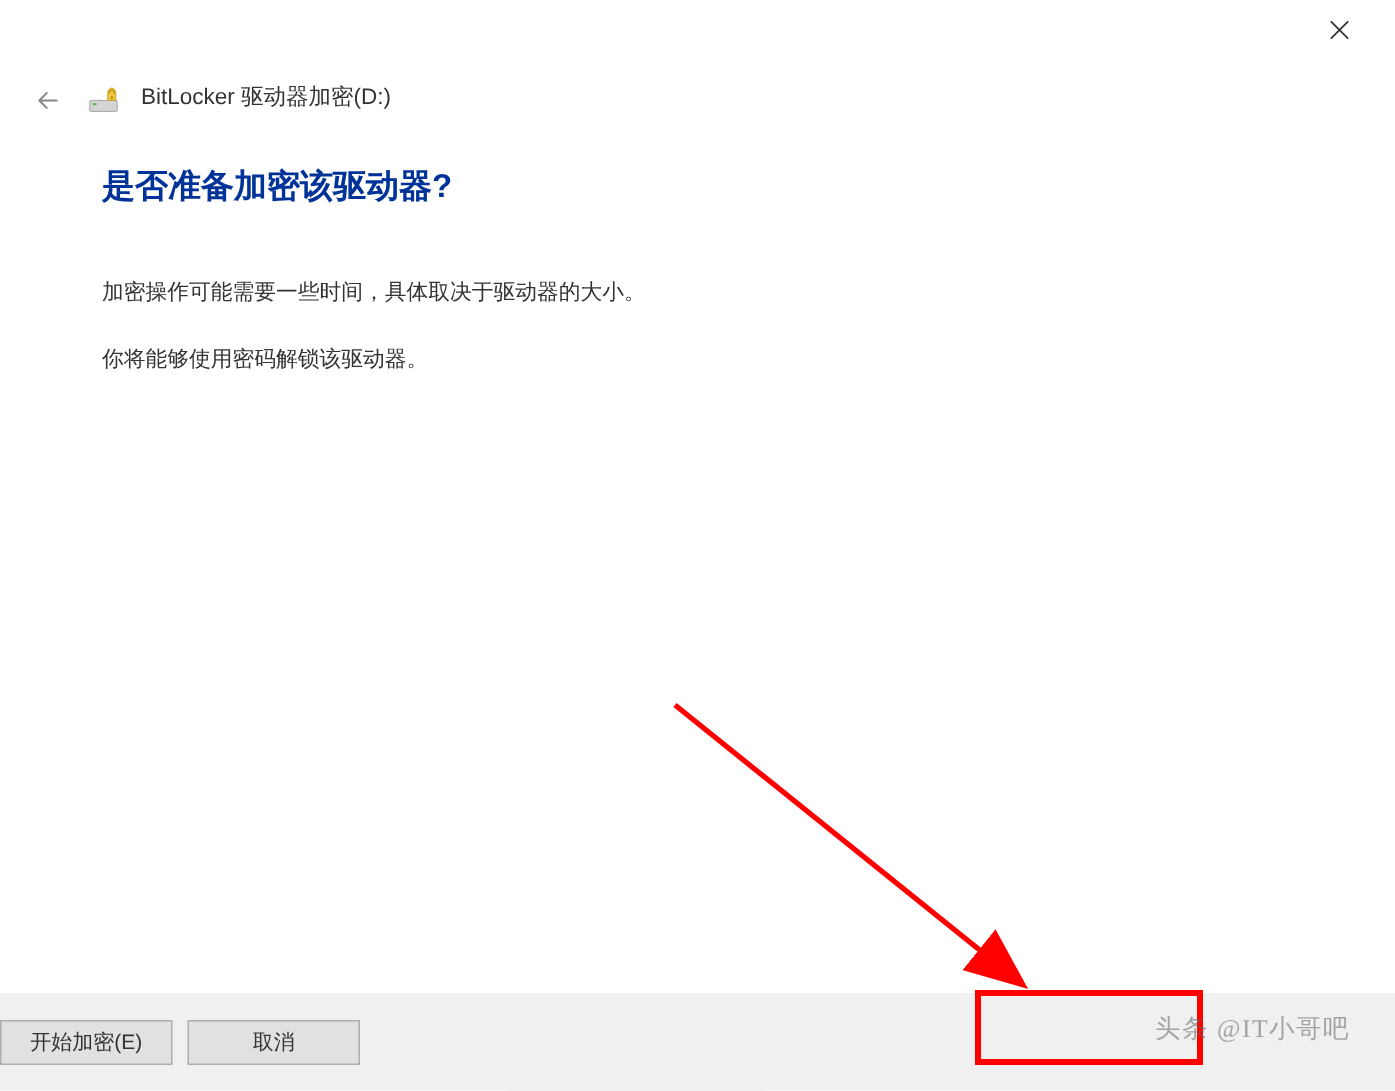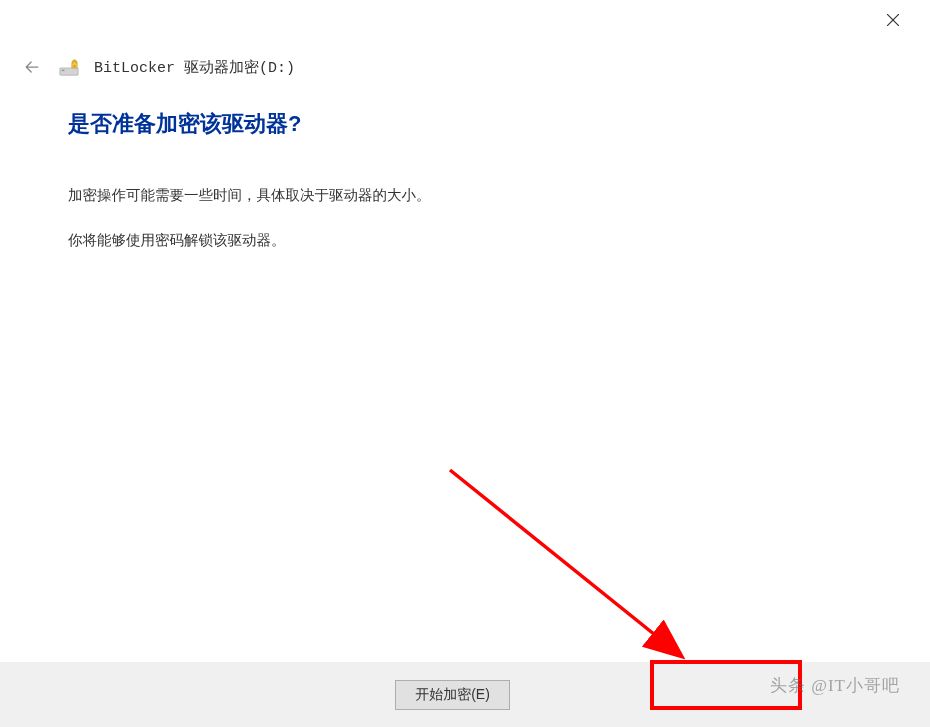--- a/index.html
+++ b/index.html
@@ -31,24 +31,23 @@
       cursor: pointer;
       font-size: 16px;
       color: #333;
     }
     .close-btn svg {
       width: 12px;
       height: 12px;
     }
     .header {
       display: flex;
-      align-items: center;
+      align-items: flex-start;
       padding: 15px 20px 30px 20px;
       gap: 14px;
-      font-family: Liberation Mono, monospace;
     }
     .back-arrow {
       width: 24px;
       height: 24px;
       display: flex;
       align-items: center;
       justify-content: center;
       cursor: pointer;
       color: #666;
     }
@@ -85,21 +84,21 @@
       margin-bottom: 22px;
     }
     .footer {
       position: absolute;
       bottom: 0;
       left: 0;
       right: 0;
       height: 65px;
       background: #f0f0f0;
       display: flex;
-      justify-content: center;
+      justify-content: flex-start;
       align-items: center;
       padding-right: 25px;
       gap: 10px;
     }
     .btn {
       min-width: 115px;
       height: 30px;
       background: #e1e1e1;
       border: 1px solid #adadad;
       font-size: 14px;
@@ -167,20 +166,21 @@
 </div>
 
 <div class="content">
   <h1 class="main-heading">是否准备加密该驱动器?</h1>
   <p class="body-text">加密操作可能需要一些时间，具体取决于驱动器的大小。</p>
   <p class="body-text">你将能够使用密码解锁该驱动器。</p>
 </div>
 
 <div class="footer">
   <button class="btn">开始加密(E)</button>
+  <button class="btn">取消</button>
 </div>
 
 <div class="highlight-box highlight-primary"></div>
 
 <svg class="arrow-annotation" width="280" height="220">
   <defs>
     <marker id="arrowhead" markerWidth="12" markerHeight="10" refX="10" refY="5" orient="auto">
       <polygon points="0 0, 12 5, 0 10" fill="#ff0000"></polygon>
     </marker>
   </defs>

